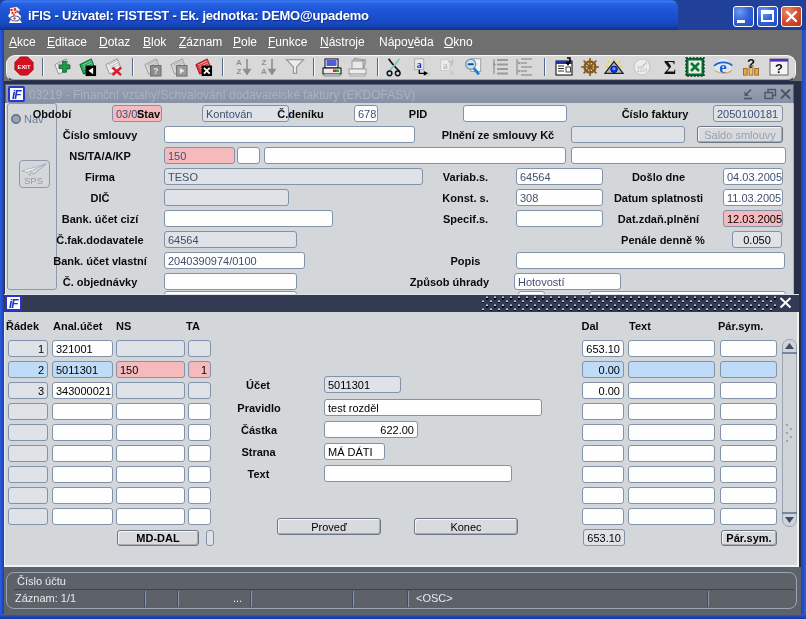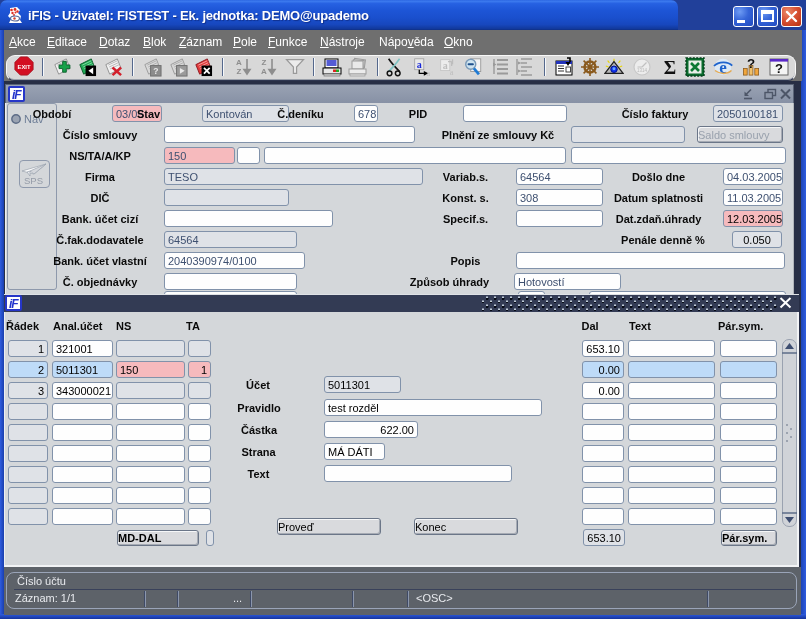--- a/index.html
+++ b/index.html
@@ -46,21 +46,21 @@
 #w2b { left:4px; top:312px; width:795px; height:255px; background:#d4d7da; border-left:1px solid #eceef0; border-right:2px solid #f2f3f5; border-bottom:2px solid #f2f3f5; }
 
 .lbl { position:absolute; font-size:11px; font-weight:bold; color:#0a0a0a; text-align:center; white-space:nowrap; }
 .fld { position:absolute; height:17px; border:1px solid #8192aa; border-radius:3px; background:#fefefe;
   font-family:"Liberation Sans",sans-serif; font-size:11px; color:#3e5070; padding:2px 3px 0 3px; white-space:nowrap; overflow:hidden; }
 .ro   { background:#dfe2e7; }
 .pink { background:#f6babd; }
 .hl   { background:#bedbf8; }
 .blk  { color:#000; }
 .rt   { text-align:right; }
-.btn { position:absolute; background:#d9dadd; border:1px solid #6b7688; border-radius:3px; font-size:11px; color:#000; 
+.btn { position:absolute; background:#d9dadd; border:1px solid #6b7688; border-radius:3px; font-size:11px; color:#000; text-align:center;
   box-shadow:inset 1px 1px 0 #f6f7f8, inset -1px -1px 0 #a6abb4; }
 
 #console { left:4px; top:567px; width:797px; height:48px; background:#5d6269; }
 #cframe { left:6px; top:572px; width:791px; height:37px; border:1px solid #9aa4b8; border-radius:8px; }
 .sep2 { position:absolute; top:591px; width:2px; height:16px; background:#3f4a66; border-right:1px solid #8b96ad; }
 .stxt { position:absolute; font-size:11px; color:#e8eaee; }
 </style></head>
 <body>
 
 <div class="abs" id="tbar">
@@ -290,20 +290,21 @@
     <rect x="1" y="2" width="18" height="2.6" fill="#5a28c8"></rect>
     <text x="10" y="16" font-size="13" font-weight="bold" fill="#111" text-anchor="middle" font-family="Liberation Sans">?</text>
   </svg>
 
 <div class="abs" id="mdi"></div>
 
 <div class="abs" id="w1t">
     <div class="wico" style="left:2px;top:1px">
       <span>iF</span>
     </div>
+    <span class="txt">03219 - Finanční vztahy/Schvalování dodavatelské faktury (EKDOFASV)</span>
 <svg style="position:absolute;right:0px;top:3px" width="56" height="13" viewBox="0 0 56 13">
       <g stroke="#4d5668" fill="#4d5668">
         <path d="M7 10.5 L15 10.5" stroke-width="1.6" fill="none"></path>
         <path d="M14 1.5 L9 6.5" stroke-width="1.6" fill="none"></path>
         <path d="M7.5 8 L7.5 3.5 L12 8 Z" stroke="none"></path>
         <rect x="31" y="1.5" width="7.5" height="6" fill="none" stroke-width="1.4"></rect>
         <rect x="28" y="4.5" width="7.5" height="6" fill="#8d96a8" stroke-width="1.4"></rect>
         <path d="M44 1.5 L53 10.5 M53 1.5 L44 10.5" stroke-width="2" fill="none"></path>
       </g>
     </svg>
@@ -357,21 +358,21 @@
 <div class="fld ro" style="left:164px;top:189px;width:125px"></div>
 <span class="lbl" style="left:420px;top:192px;width:91px">Konst. s.</span>
 <div class="fld" style="left:516px;top:189px;width:87px">308</div>
 <span class="lbl" style="left:600px;top:192px;width:117px">Datum splatnosti</span>
 <div class="fld" style="left:723px;top:189px;width:60px">11.03.2005</div>
 
 <span class="lbl" style="left:40px;top:213px;width:120px">Bank. účet cizí</span>
 <div class="fld" style="left:164px;top:210px;width:169px"></div>
 <span class="lbl" style="left:420px;top:213px;width:91px">Specif.s.</span>
 <div class="fld" style="left:516px;top:210px;width:87px"></div>
-<span class="lbl" style="left:600px;top:213px;width:117px">Dat.zdaň.úhrady</span>
+<span class="lbl" style="left:600px;top:213px;width:117px">Dat.zdaň.plnění</span>
 <div class="fld pink blk" style="left:723px;top:210px;width:60px">12.03.2005</div>
 
 <span class="lbl" style="left:40px;top:234px;width:120px">Č.fak.dodavatele</span>
 <div class="fld ro" style="left:164px;top:231px;width:133px">64564</div>
 <span class="lbl" style="left:600px;top:234px;width:126px">Penále denně %</span>
 <div class="fld ro blk" style="left:732px;top:231px;width:50px;text-align:center">0.050</div>
 
 <span class="lbl" style="left:40px;top:255px;width:120px">Bank. účet vlastní</span>
 <div class="fld" style="left:164px;top:252px;width:141px">2040390974/0100</div>
 <span class="lbl" style="left:420px;top:255px;width:91px">Popis</span>

